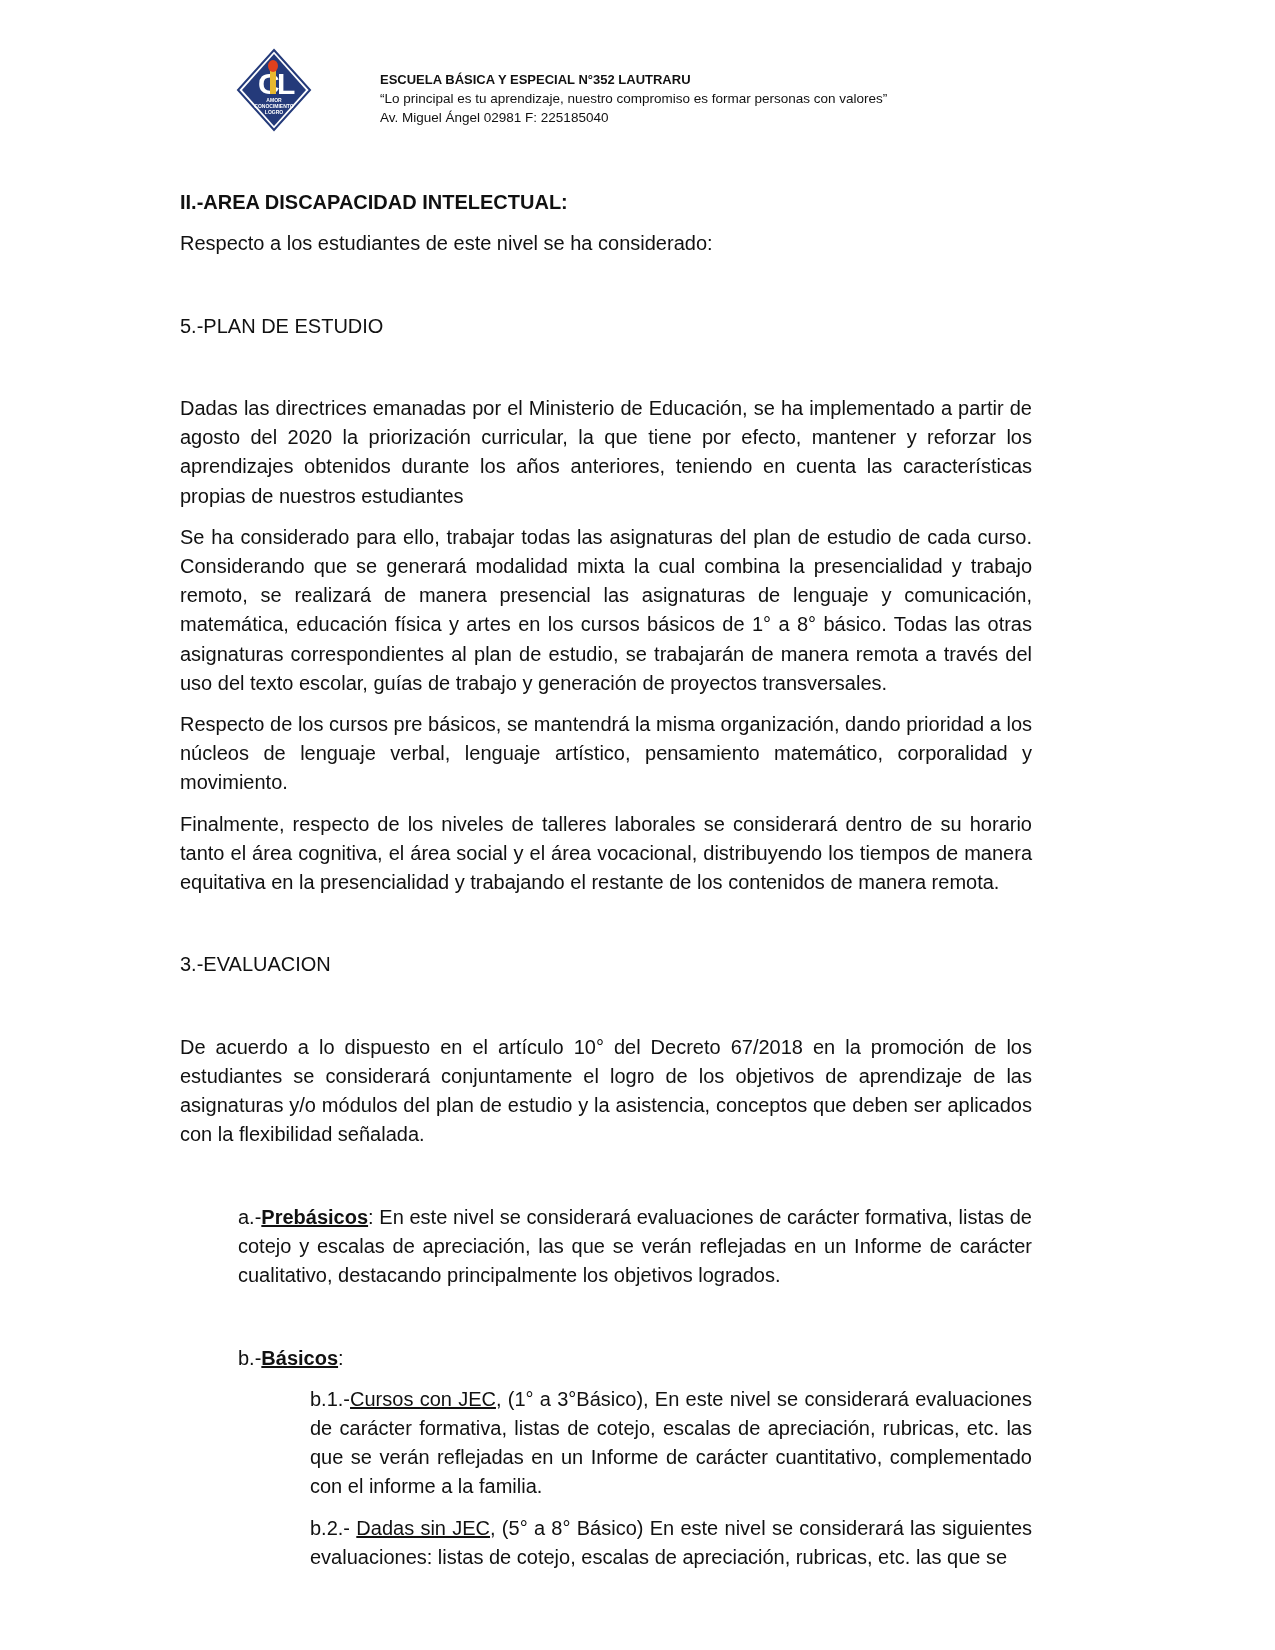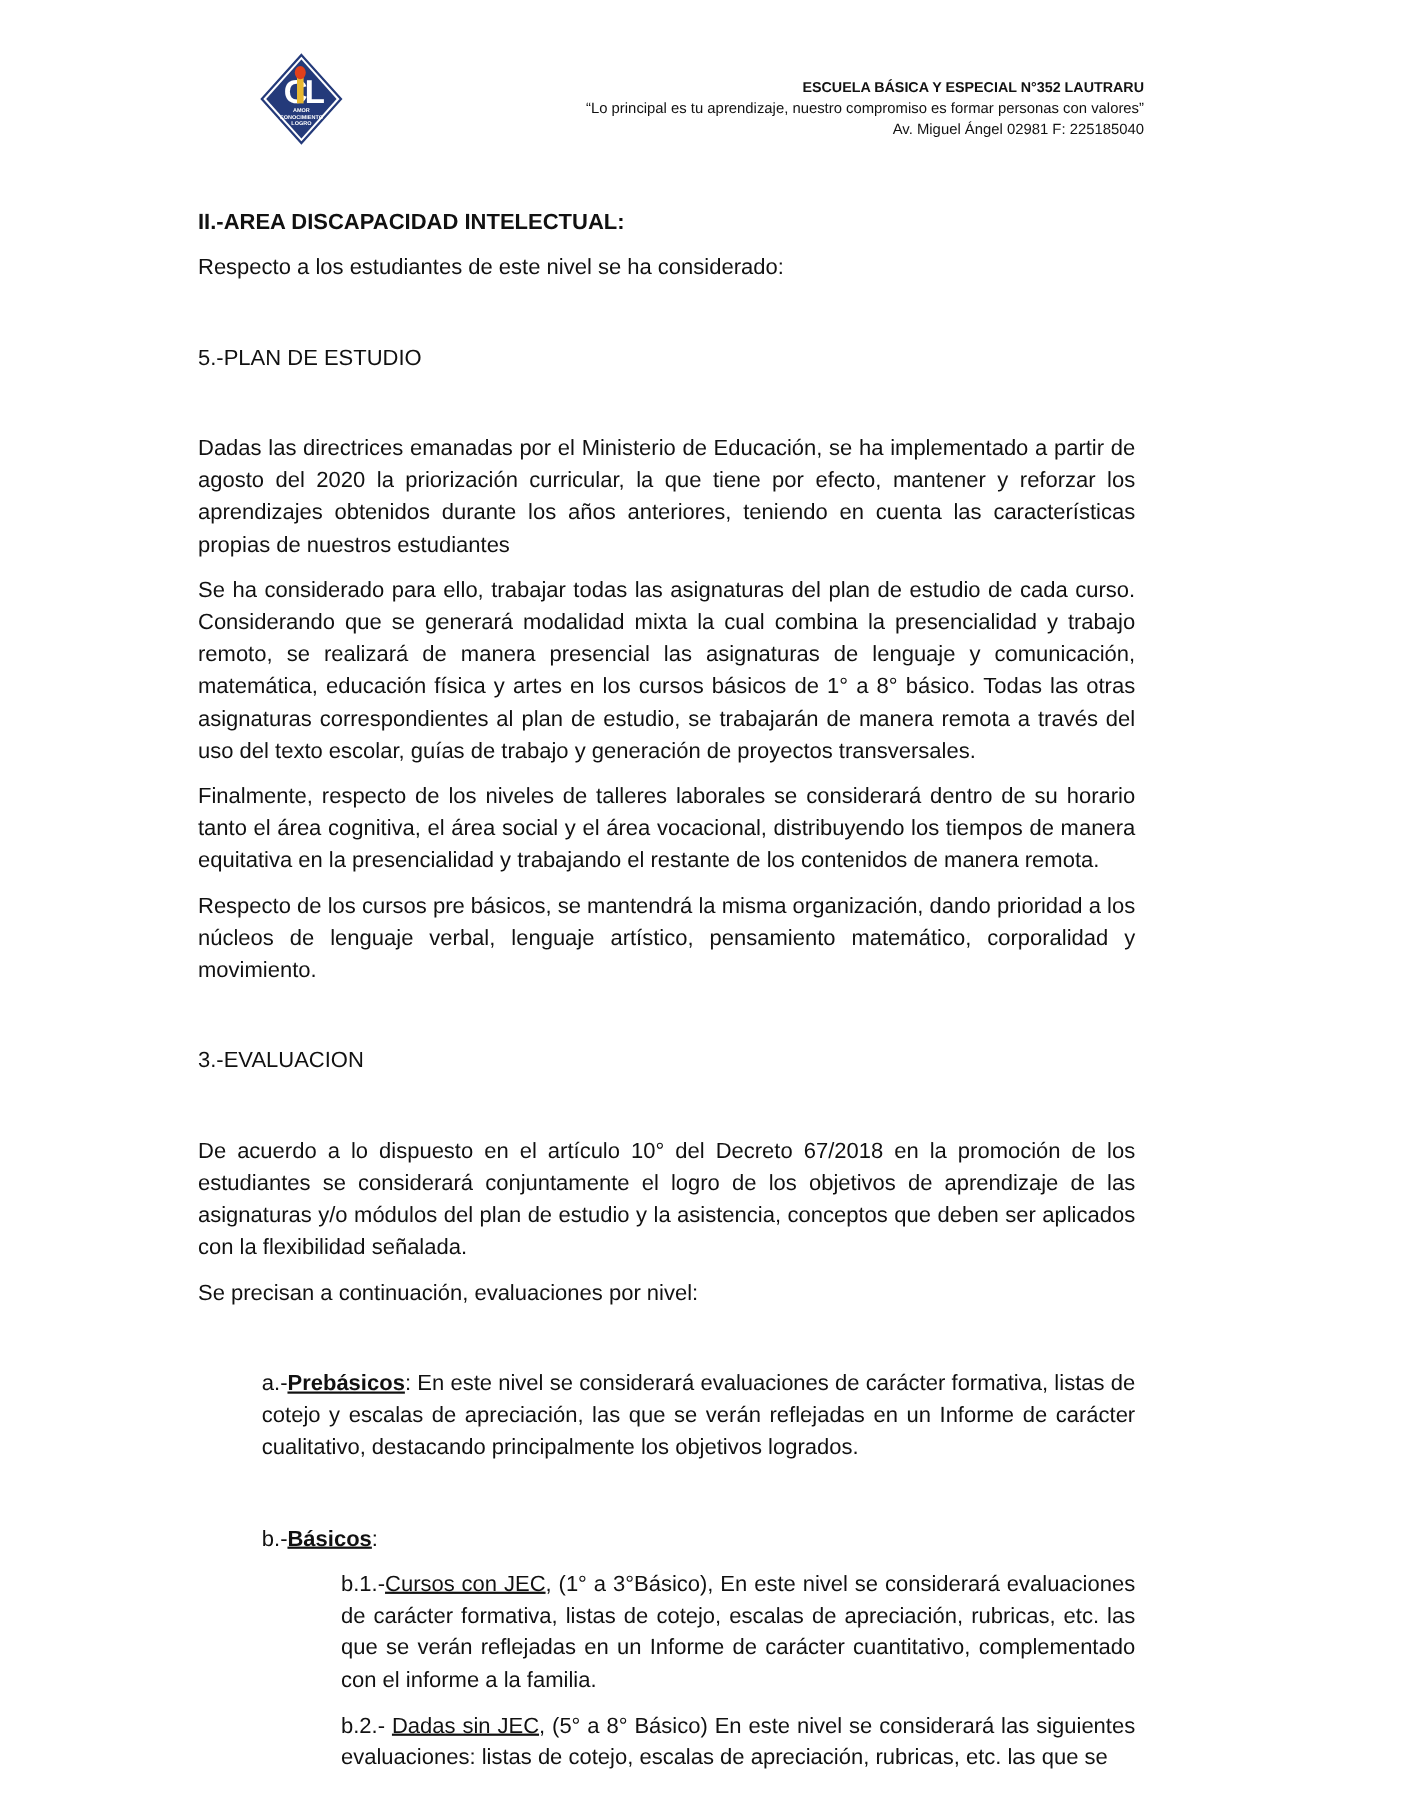--- a/index.html
+++ b/index.html
@@ -1,21 +1,21 @@
 <!DOCTYPE html>
 <html><head>
 <meta charset="utf-8">
 <style>
   html, body { margin: 0; padding: 0; background: #ffffff; }
   body { width: 1275px; height: 1650px; position: relative; overflow: hidden; color: #111; }
   .page { position: absolute; left: 0; top: 0; width: 1275px; height: 1650px; background: #fff; }
 
   .logo { position: absolute; left: 236px; top: 48px; width: 76px; height: 84px; }
 
-  .header { position: absolute; left: 380px; top: 70px; width: 660px; text-align: right;
+  .header { position: absolute; left: 380px; top: 70px; width: 660px; text-align: left;
             font-family: "Liberation Sans", sans-serif; font-size: 13.5px; line-height: 19px; color: #111; }
   .header .school { font-weight: bold; font-size: 13px; }
 
   .body-text { position: absolute; left: 168px; width: 876px;
                font-family: "Liberation Sans", sans-serif; font-size: 20px; line-height: 29.2px;
                color: #111; }
   .section-title { font-weight: bold; }
   p { margin: 12px; }
   .justify { text-align: justify; text-align-last: left; }
   .ind1 { margin-left: 70px; }
@@ -48,27 +48,26 @@
   </div>
 
   <div class="body-text" style="top:176px;">
     <p class="section-title">II.-AREA DISCAPACIDAD INTELECTUAL:</p>
     <p>Respecto a los estudiantes de este nivel se ha considerado:</p>
     <div class="gap"></div>
     <p>5.-PLAN DE ESTUDIO</p>
     <div class="gap"></div>
     <p class="justify">Dadas las directrices emanadas por el Ministerio de Educación, se ha implementado a partir de agosto del 2020 la priorización curricular, la que tiene por efecto, mantener y reforzar los aprendizajes obtenidos durante los años anteriores, teniendo en cuenta las características propias de nuestros estudiantes</p>
     <p class="justify">Se ha considerado para ello, trabajar todas las asignaturas del plan de estudio de cada curso. Considerando que se generará modalidad mixta la cual combina la presencialidad y trabajo remoto, se realizará de manera presencial las asignaturas de lenguaje y comunicación, matemática, educación física y artes en los cursos básicos de 1° a 8° básico. Todas las otras asignaturas correspondientes al plan de estudio, se trabajarán de manera remota a través del uso del texto escolar, guías de trabajo y generación de proyectos transversales.</p>
+    <p class="justify">Respecto de los cursos pre básicos, se mantendrá la misma organización, dando prioridad a los núcleos de lenguaje verbal, lenguaje artístico, pensamiento matemático, corporalidad y movimiento.</p>
     <p class="justify">Finalmente, respecto de los niveles de talleres laborales se considerará dentro de su horario tanto el área cognitiva, el área social y el área vocacional, distribuyendo los tiempos de manera equitativa en la presencialidad y trabajando el restante de los contenidos de manera remota.</p>
-    <p class="justify">Respecto de los cursos pre básicos, se mantendrá la misma organización, dando prioridad a los núcleos de lenguaje verbal, lenguaje artístico, pensamiento matemático, corporalidad y movimiento.</p>
     <div class="gap"></div>
     <p>3.-EVALUACION</p>
     <div class="gap"></div>
     <p class="justify">De acuerdo a lo dispuesto en el artículo 10° del Decreto 67/2018 en la promoción de los estudiantes se considerará conjuntamente el logro de los objetivos de aprendizaje de las asignaturas y/o módulos del plan de estudio y la asistencia, conceptos que deben ser aplicados con la flexibilidad señalada.</p>
-    <p>Se precisan a continuación, evaluaciones por nivel:</p>
     <div class="gap"></div>
     <p class="justify ind1"><span>a.-</span><span class="bu">Prebásicos</span><span>: En este nivel se considerará evaluaciones de carácter formativa, listas de cotejo y escalas de apreciación, las que se verán reflejadas en un Informe de carácter cualitativo, destacando principalmente los objetivos logrados.</span></p>
     <div class="gap"></div>
     <p class="ind1"><span>b.-</span><span class="bu">Básicos</span><span>:</span></p>
     <p class="justify ind2"><span>b.1.-</span><span class="u">Cursos con JEC</span><span>, (1° a 3°Básico), En este nivel se considerará evaluaciones de carácter formativa, listas de cotejo, escalas de apreciación, rubricas, etc. las que se verán reflejadas en un Informe de carácter cuantitativo, complementado con el informe a la familia.</span></p>
     <p class="justify ind2"><span>b.2.- </span><span class="u">Dadas sin JEC</span><span>, (5° a 8° Básico) En este nivel se considerará las siguientes evaluaciones: listas de cotejo, escalas de apreciación, rubricas, etc. las que se</span></p>
   </div>
 </div>
 
 </body></html>

